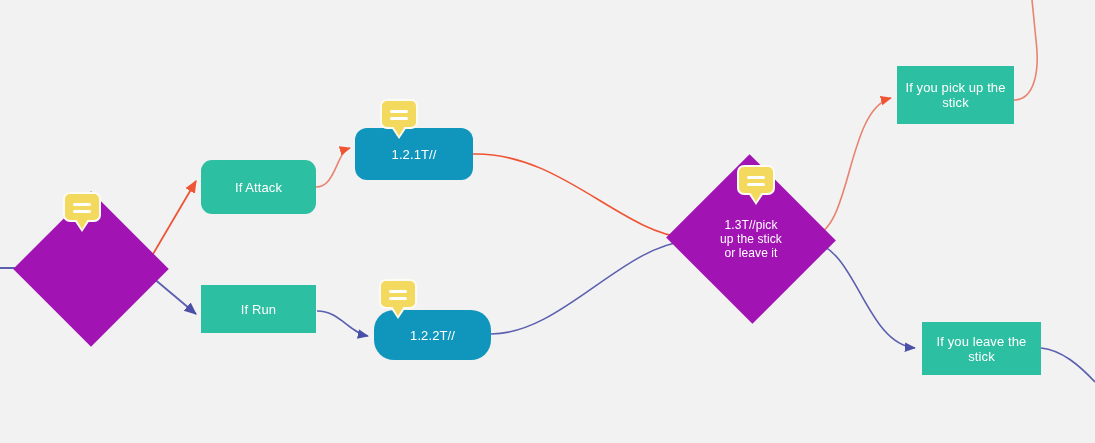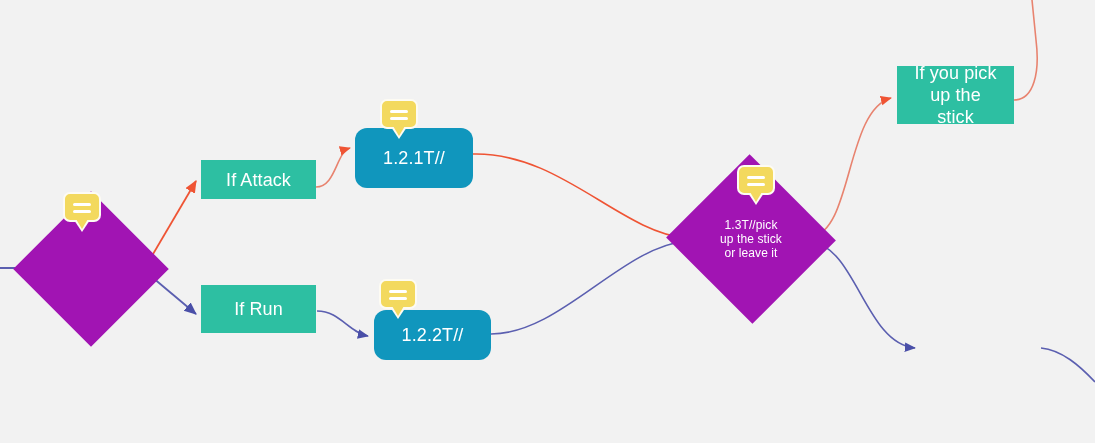--- a/index.html
+++ b/index.html
@@ -27,22 +27,22 @@
     pointer-events: none;
   }
   .node {
     position: absolute;
     box-sizing: border-box;
     display: flex;
     align-items: center;
     justify-content: center;
     text-align: center;
     color: #ffffff;
-    font-size: 18px;
-    line-height: 22px;
+    font-size: 13px;
+    line-height: 15px;
     letter-spacing: 0.1px;
   }
   .node-label {
     display: block;
     width: 100%;
     padding: 0 6px;
     box-sizing: border-box;
     white-space: pre-line;
   }
   
@@ -160,39 +160,39 @@
   <div class="node diamond" style="left:36px; top:214px; width:110px; height:110px;">
     <div class="diamond-shape"></div>
   </div>
   <div class="note-badge" style="left:63px; top:192px;">
     <span class="tail-outline"></span>
     <span class="tail"></span>
     <span class="bar b1"></span>
     <span class="bar b2"></span>
   </div>
 
-  <div class="node rect" style="left:201px; top:160px; width:115px; height:39px;">
+  <div class="node rect" style="left:201px; top:160px; width:115px; height:54px;border-radius:11px;">
     <span class="node-label">If Attack</span>
   </div>
 
   <div class="node rect" style="left:201px; top:285px; width:115px; height:48px;">
     <span class="node-label">If Run</span>
   </div>
 
-  <div class="node round" style="left:355px; top:128px; width:118px; height:60px;">
+  <div class="node round" style="left:355px; top:128px; width:118px; height:52px;">
     <span class="node-label">1.2.1T//</span>
   </div>
   <div class="note-badge" style="left:380px; top:99px;">
     <span class="tail-outline"></span>
     <span class="tail"></span>
     <span class="bar b1"></span>
     <span class="bar b2"></span>
   </div>
 
-  <div class="node round" style="left:374px; top:310px; width:117px; height:50px;">
+  <div class="node round" style="left:374px; top:310px; width:117px; height:50px;border-radius:20px;">
     <span class="node-label">1.2.2T//</span>
   </div>
   <div class="note-badge" style="left:379px; top:279px;">
     <span class="tail-outline"></span>
     <span class="tail"></span>
     <span class="bar b1"></span>
     <span class="bar b2"></span>
   </div>
 
   <div class="node diamond" style="left:690px; top:180px; width:122px; height:118px; font-size:12px; line-height:14px;">
@@ -206,14 +206,17 @@
     <span class="tail"></span>
     <span class="bar b1"></span>
     <span class="bar b2"></span>
   </div>
 
   <div class="node rect" style="left:897px; top:66px; width:117px; height:58px;">
     <span class="node-label">If you pick up the
 stick</span>
   </div>
 
+  <div class="node rect" style="left:922px; top:322px; width:119px; height:53px;">
+    <span class="node-label">If you leave the stick</span>
+  </div>
 
 </div>
 
 </body></html>

